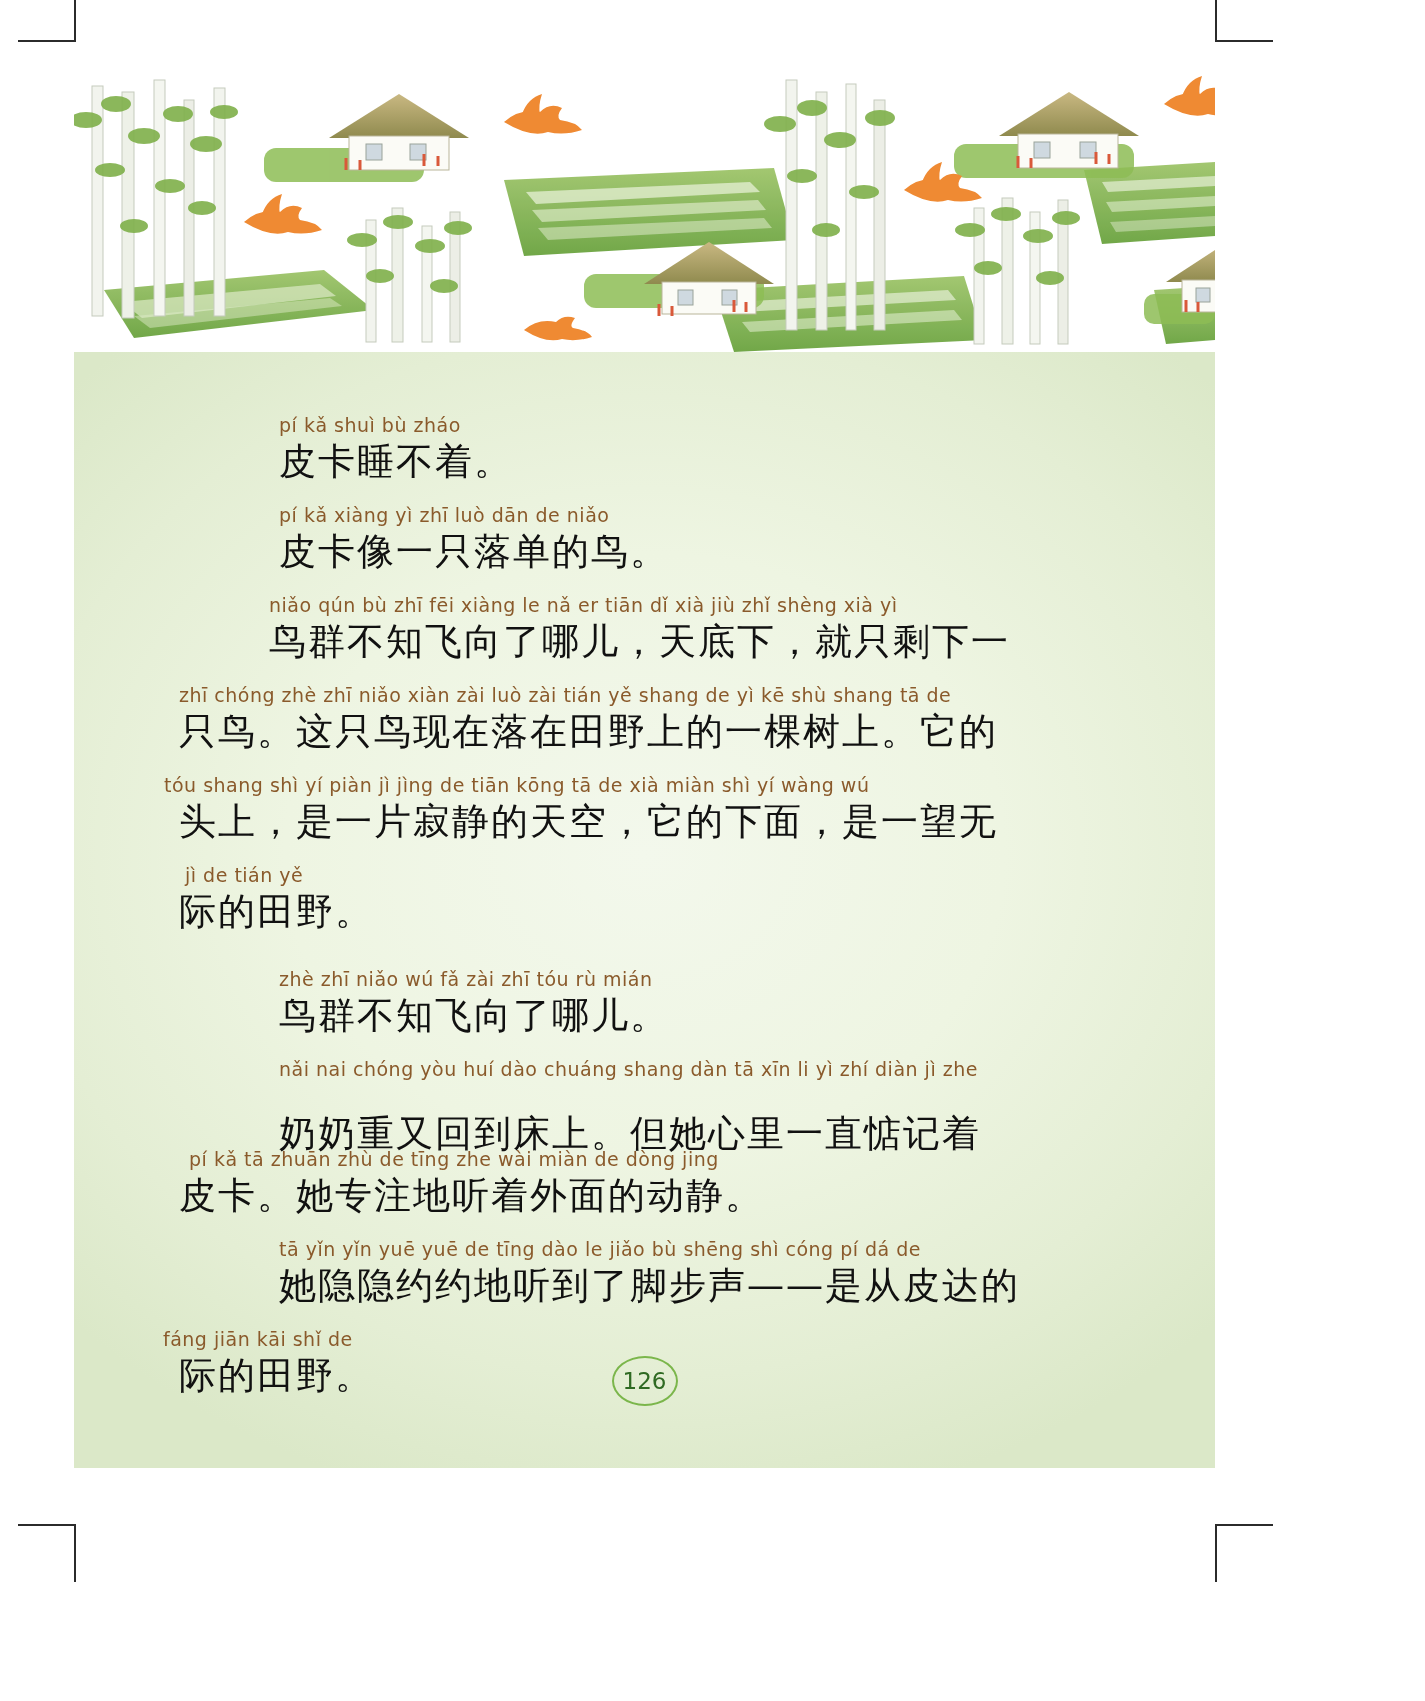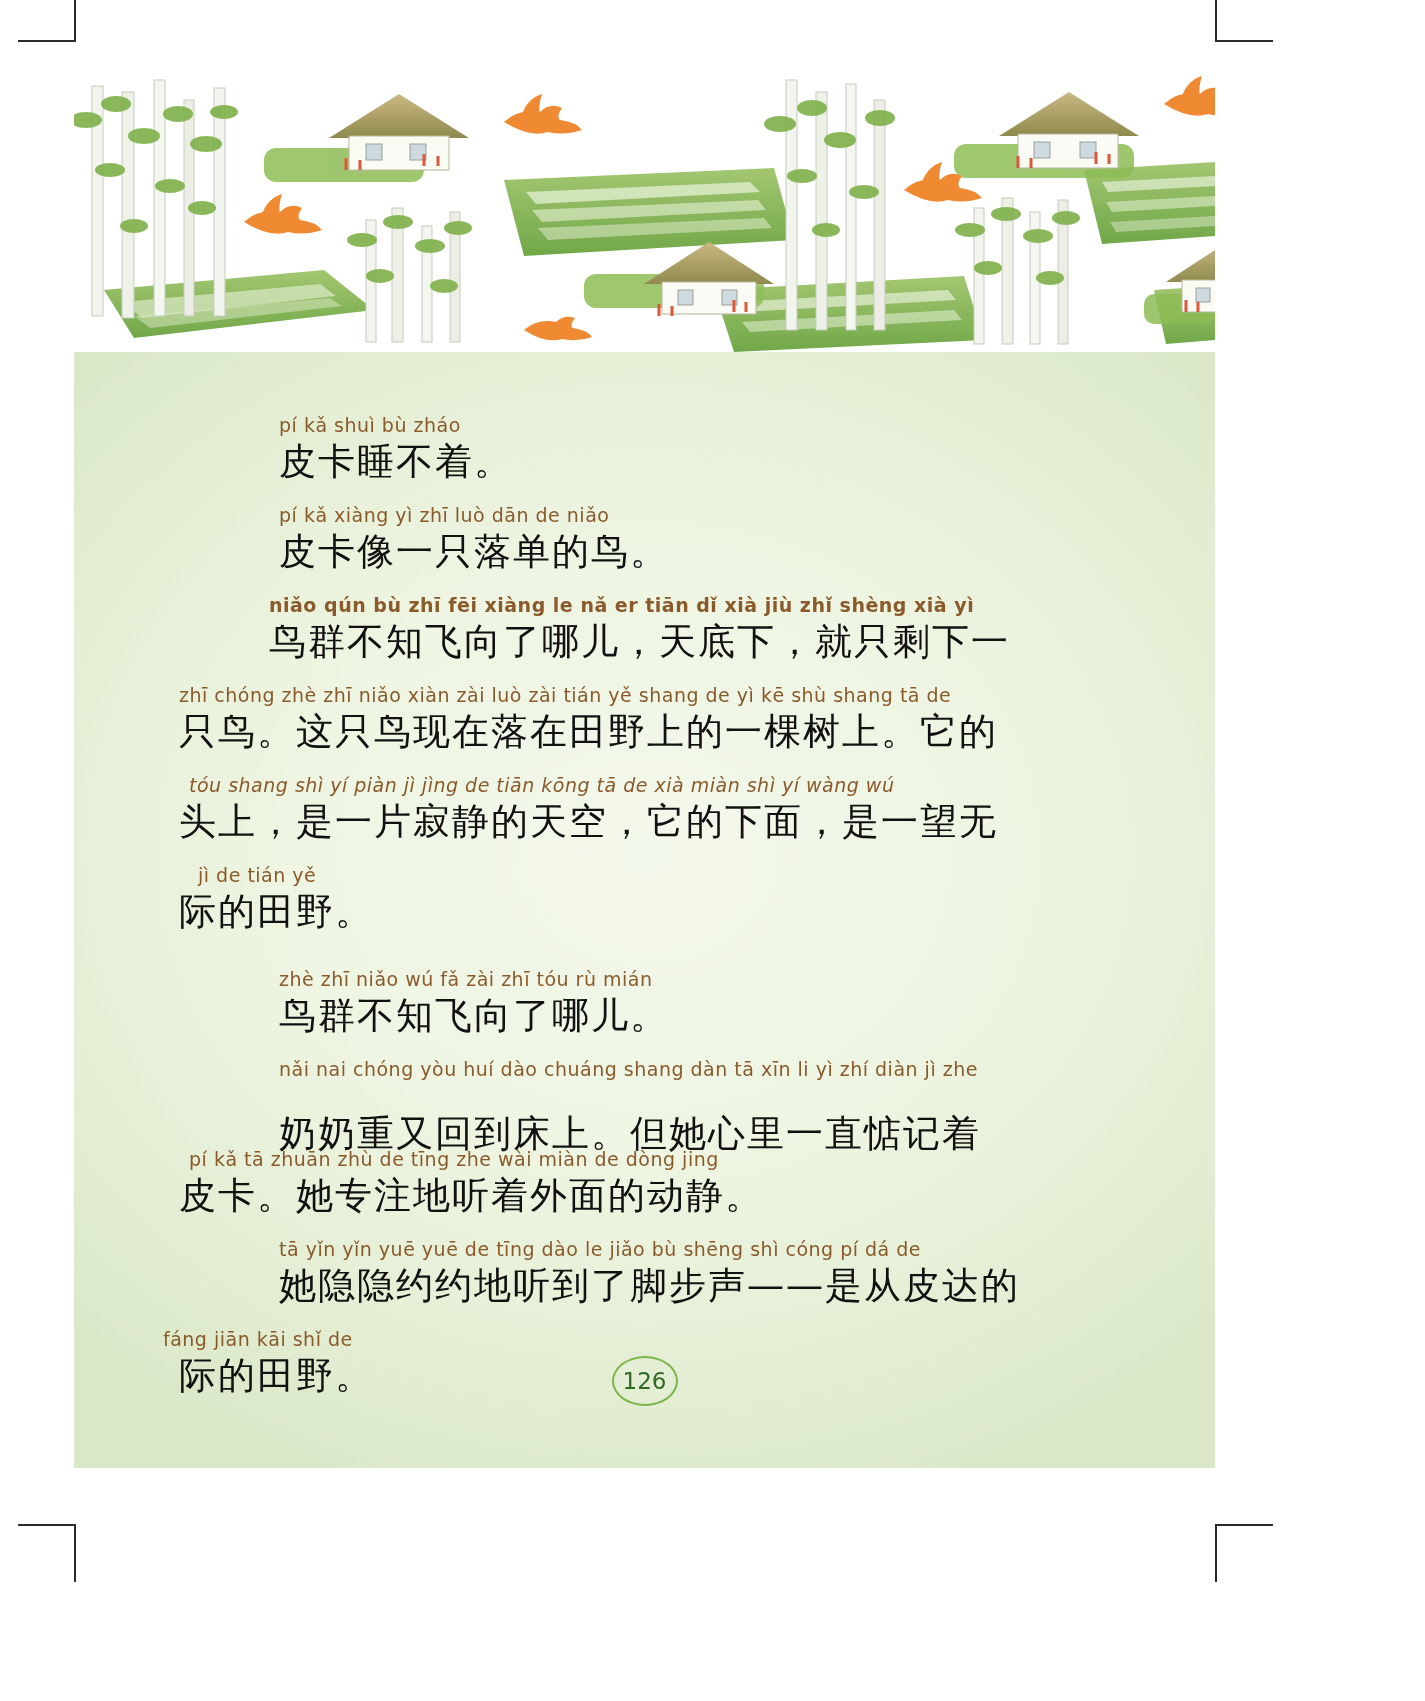--- a/index.html
+++ b/index.html
@@ -275,33 +275,33 @@
   <div class="text-block" id="lines-host">
       <div class="line" style="position: absolute; left: 0px; top: 62px;">
         <div class="ruby-row" style="left: 205px;">pí   kǎ shuì bù zháo</div>
         <div class="han-row" style="left: 205px;">皮卡睡不着。</div>
       </div>
       <div class="line" style="position: absolute; left: 0px; top: 152px;">
         <div class="ruby-row" style="left: 205px;">pí   kǎ xiàng yì  zhī  luò dān de niǎo</div>
         <div class="han-row" style="left: 205px;">皮卡像一只落单的鸟。</div>
       </div>
       <div class="line" style="position: absolute; left: 0px; top: 242px;">
-        <div class="ruby-row" style="left: 195px; font-weight: bold;">niǎo qún bù  zhī   fēi xiàng le   nǎ   er      tiān dǐ  xià       jiù  zhǐ shèng xià   yì</div>
+        <div class="ruby-row" style="left: 195px;">niǎo qún bù  zhī   fēi xiàng le   nǎ   er      tiān dǐ  xià       jiù  zhǐ shèng xià   yì</div>
         <div class="han-row" style="left: 195px;">鸟群不知飞向了哪儿，天底下，就只剩下一</div>
       </div>
       <div class="line" style="position: absolute; left: 0px; top: 332px;">
         <div class="ruby-row" style="left: 105px;">zhī chóng      zhè zhī niǎo xiàn zài  luò  zài tián  yě shang de   yì   kē  shù shang        tā  de</div>
         <div class="han-row" style="left: 105px;">只鸟。这只鸟现在落在田野上的一棵树上。它的</div>
       </div>
       <div class="line" style="position: absolute; left: 0px; top: 422px;">
-        <div class="ruby-row" style="left: 115px; font-style: italic;">tóu shang       shì  yí piàn  jì  jìng de tiān kōng      tā  de xià miàn      shì  yí wàng wú</div>
+        <div class="ruby-row" style="left: 90px;">tóu shang       shì  yí piàn  jì  jìng de tiān kōng      tā  de xià miàn      shì  yí wàng wú</div>
         <div class="han-row" style="left: 105px;">头上，是一片寂静的天空，它的下面，是一望无</div>
       </div>
       <div class="line" style="position: absolute; left: 0px; top: 512px;">
-        <div class="ruby-row" style="left: 124px; text-align: center;">jì   de tián yě</div>
+        <div class="ruby-row" style="left: 111px; text-align: center;">jì   de tián yě</div>
         <div class="han-row" style="left: 105px;">际的田野。</div>
       </div>
       <div class="line" style="position: absolute; left: 0px; top: 616px;">
         <div class="ruby-row" style="left: 205px;">zhè zhī niǎo wú   fǎ  zài  zhī  tóu  rù mián</div>
         <div class="han-row" style="left: 205px;">鸟群不知飞向了哪儿。</div>
       </div>
       <div class="line" style="position: absolute; left: 0px; top: 706px;">
         <div class="ruby-row" style="left: 205px;">nǎi  nai chóng yòu  huí dào chuáng shang     dàn  tā  xīn   li    yì  zhí diàn   jì  zhe</div>
         <div class="han-row" style="left: 205px; margin-top: 28px;">奶奶重又回到床上。但她心里一直惦记着</div>
       </div>

